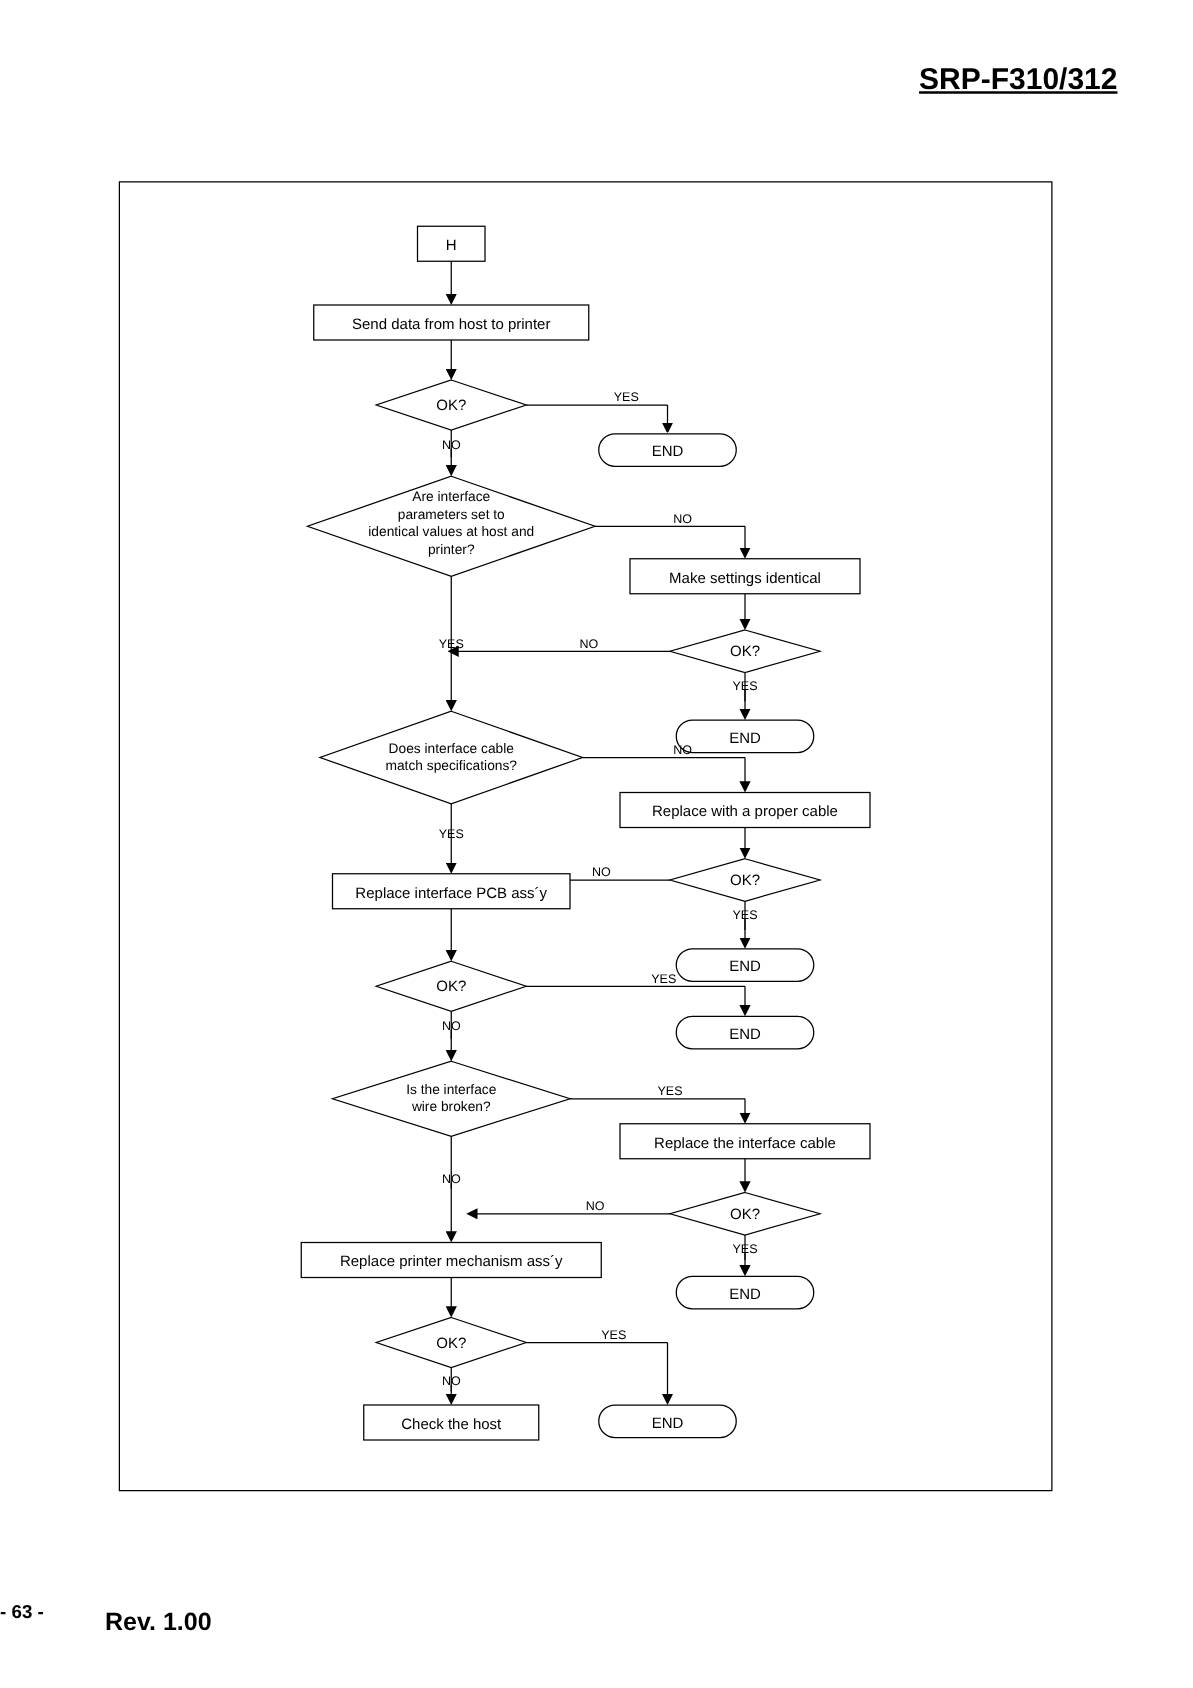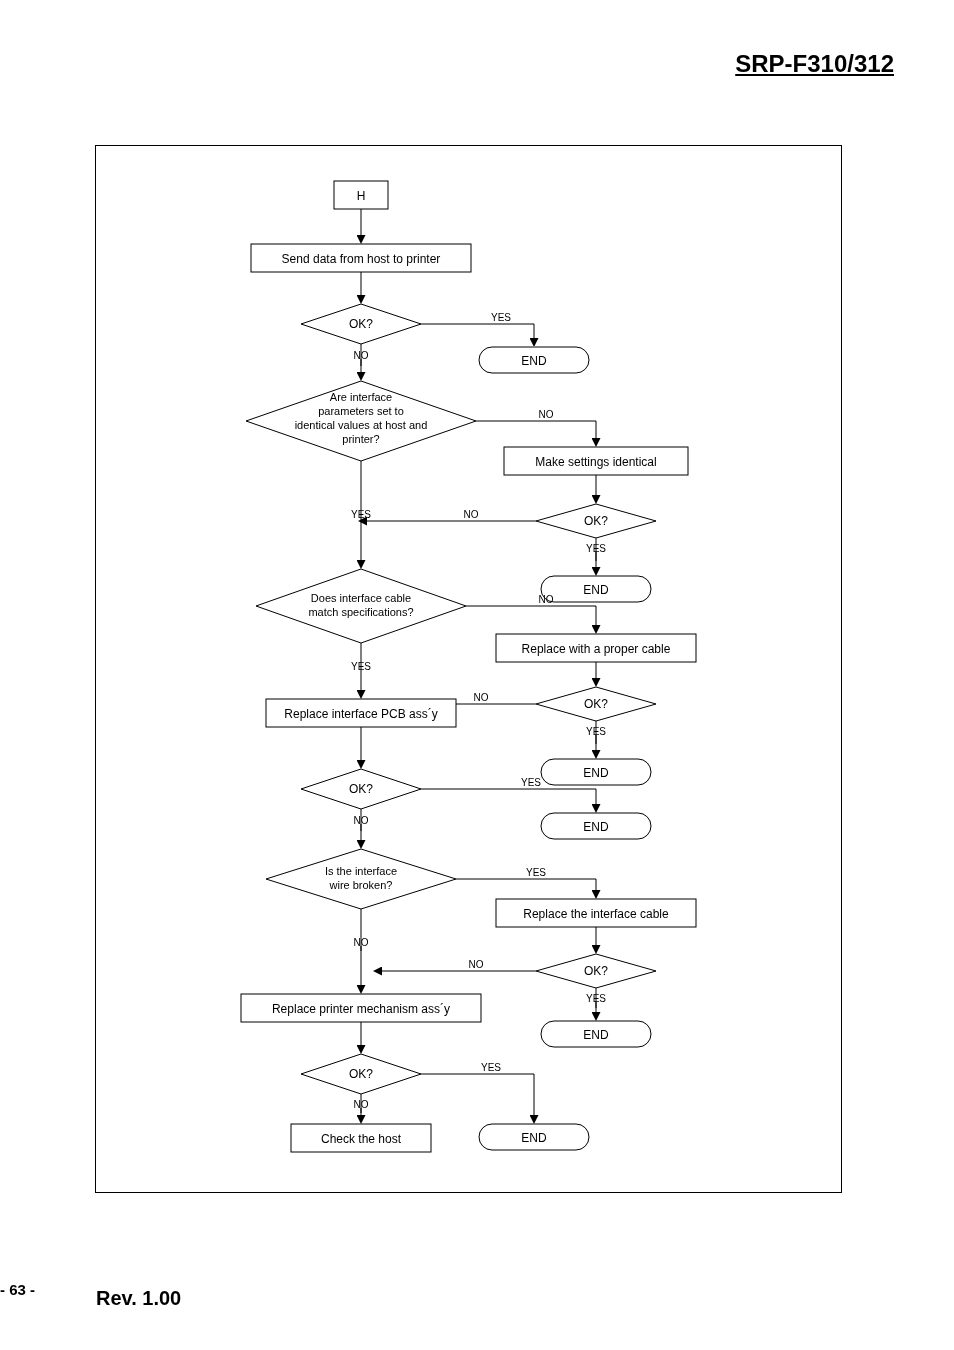--- a/index.html
+++ b/index.html
@@ -35,21 +35,21 @@
     position: absolute;
     left: 95px;
     top: 145px;
     width: 745px;
     height: 1046px;
     border: 1px solid #000;
   }
   svg { position: absolute; left:0; top:0; }
   .footer-rev {
     position: absolute;
-    left: 96px;
+    left: 84px;
     bottom: 40px;
     font-size: 20px;
     font-weight: bold;
   }
   .footer-page {
     position: absolute;
     left: 0; right:0;
     bottom: 52px;
     text-align: left;
     font-size: 15px;

